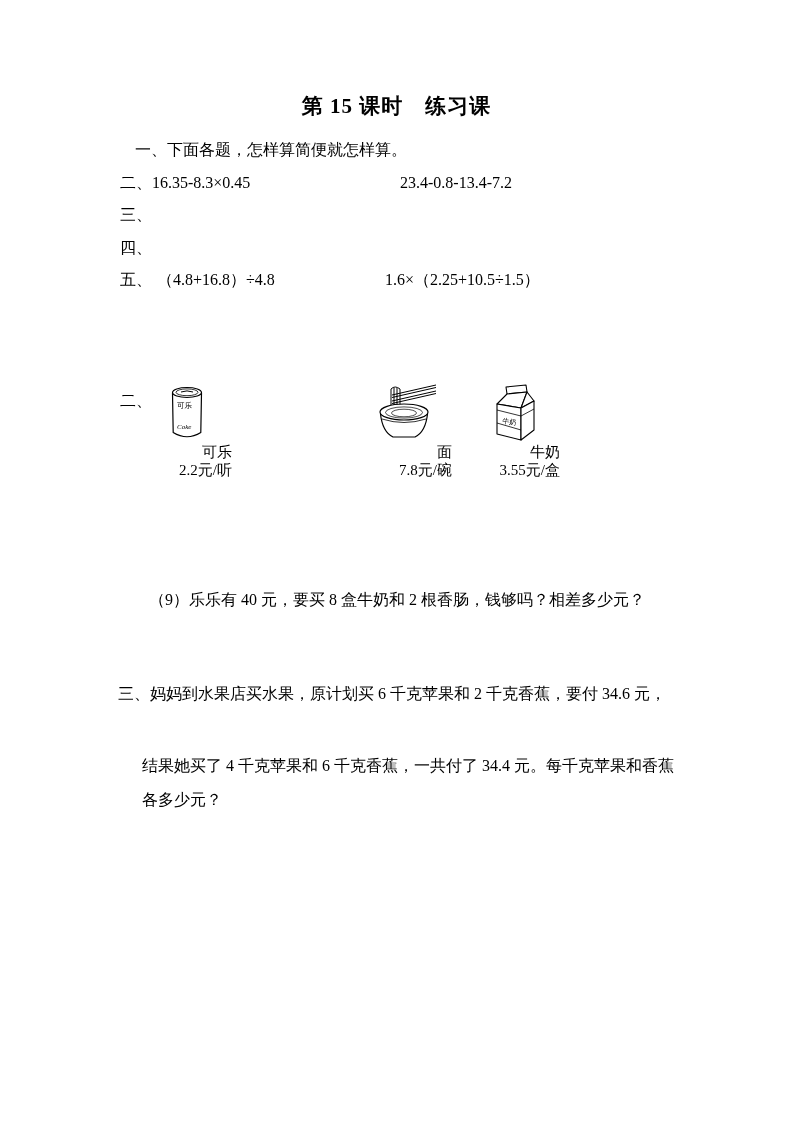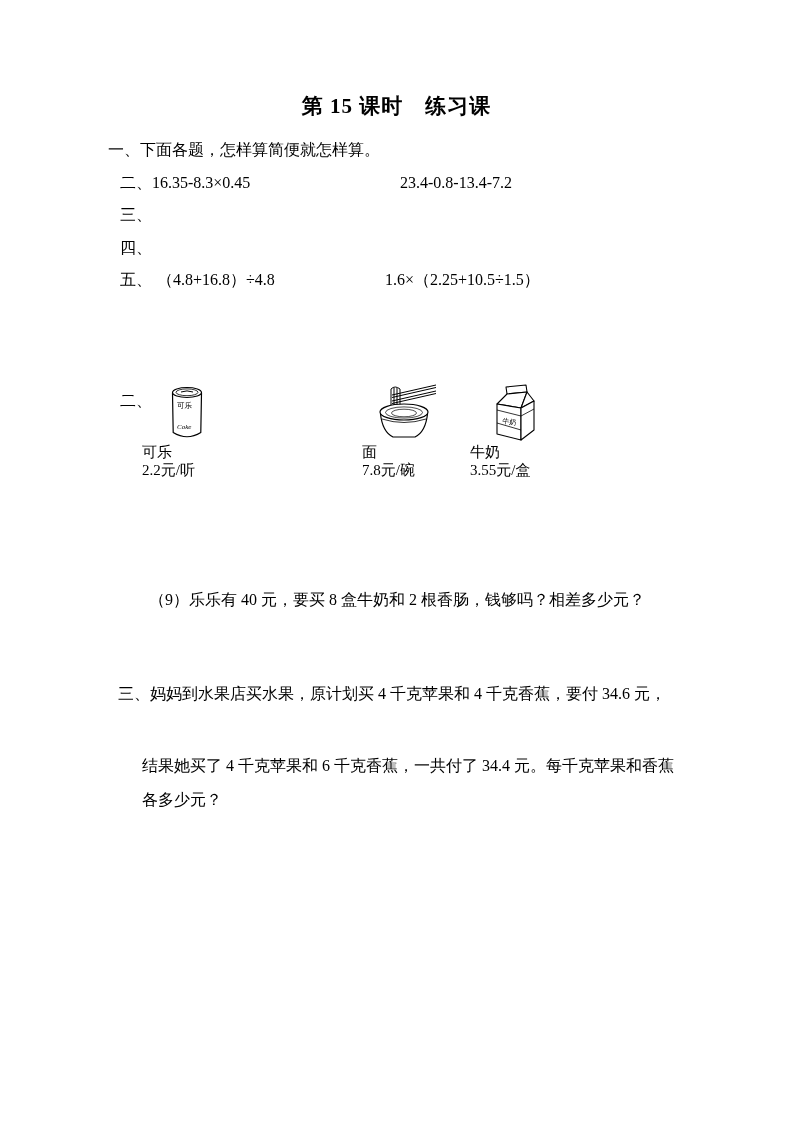--- a/index.html
+++ b/index.html
@@ -14,38 +14,38 @@
     overflow:hidden;
   }
   .abs { position:absolute; white-space:nowrap; line-height:1.2; }
   .title {
     position:absolute; top:92px; left:0; width:100%;
     text-align:center; font-size:21px; font-weight:bold;
     letter-spacing:1px; white-space:nowrap;
   }
   .gap5 { display:inline-block; width:5px; }
   .item {
-    position:absolute; top:380px; width:90px; text-align:left;
+    position:absolute; top:380px; width:90px; text-align:right;
   }
   .icon-box {
     height:62px; display:flex; align-items:flex-end; justify-content:center;
   }
   .item-name { font-size:15px; margin-top:2px; line-height:1.1; }
   .item-price { font-size:15px; line-height:1.2; }
   svg { display:block; }
   svg text { font-family:"Liberation Serif","DejaVu Serif",serif; fill:#000; }
 </style>
 </head>
 <body>
 
 <div class="page">
 
   <div class="title">第 15 课时　练习课</div>
 
-  <div class="abs" style="left:108px; top:140px;">
+  <div class="abs" style="left:135px; top:140px;">
     <span>一、</span><span>下面各题，怎样算简便就怎样算。</span>
   </div>
 
   <div class="abs" style="left:120px; top:173px;">
     <span>二、</span><span>16.35-8.3×0.45</span>
   </div>
   <div class="abs" style="left:400px; top:173px;">23.4-0.8-13.4-7.2</div>
 
   <div class="abs" style="left:120px; top:205px;">三、</div>
 
@@ -114,18 +114,18 @@
         <text x="10" y="39" font-size="7" transform="rotate(9 10 39)">牛奶</text>
       </svg>
     </div>
     <div class="item-name">牛奶</div>
     <div class="item-price">3.55元/盒</div>
   </div>
 
   <div class="abs" style="left:149px; top:590px;">（9）乐乐有 40 元，要买 8 盒牛奶和 2 根香肠，钱够吗？相差多少元？</div>
 
   <div class="abs" style="left:118px; top:684px;">
-    <span>三、</span><span>妈妈到水果店买水果，原计划买 4 千克苹果和 4 千克香蕉，要付 34.6 元，</span>
+    <span>三、</span><span>妈妈到水果店买水果，原计划买 6 千克苹果和 2 千克香蕉，要付 34.6 元，</span>
   </div>
   <div class="abs" style="left:142px; top:756px;">结果她买了 4 千克苹果和 6 千克香蕉，一共付了 34.4 元。每千克苹果和香蕉</div>
   <div class="abs" style="left:142px; top:790px;">各多少元？</div>
 
 </div>
 
 </body></html>

